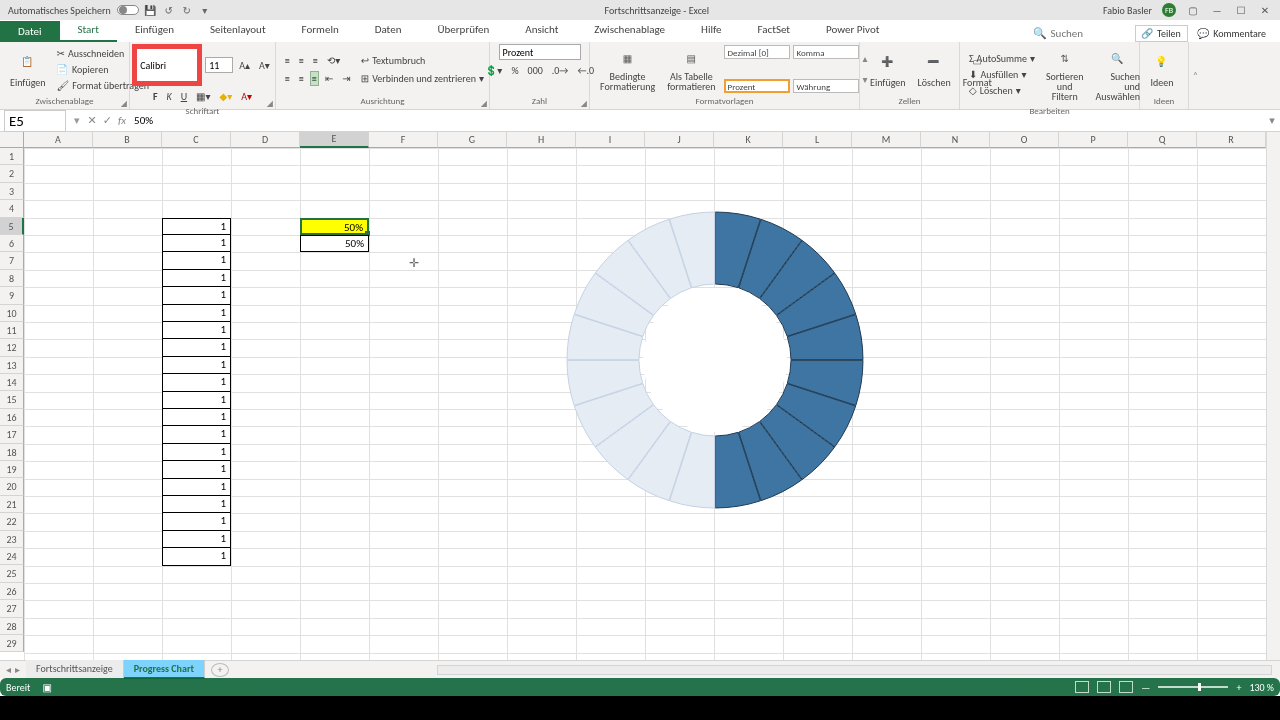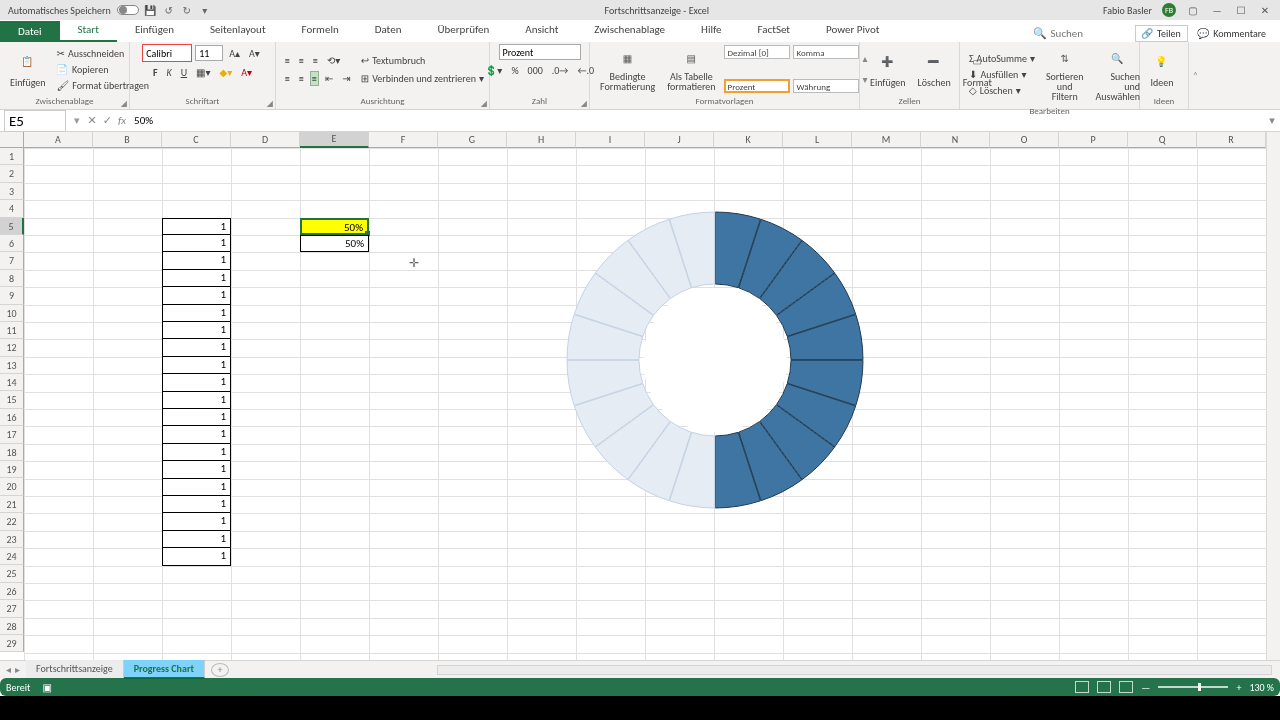--- a/index.html
+++ b/index.html
@@ -33,21 +33,21 @@
 .ribbon-group { border-right: 1px solid #d9d9d9; padding: 2px 6px; display: flex; flex-direction: column; position: relative; }
 .ribbon-group .body { flex: 1; display: flex; align-items: center; gap: 4px; }
 .ribbon-group .label { font-size: 9px; text-align: center; color: #666; padding: 1px 0; }
 .dlg-launch { position: absolute; right: 2px; bottom: 1px; font-size: 8px; color: #888; }
 .rb-col { display: flex; flex-direction: column; gap: 1px; }
 .rb-row { display: flex; align-items: center; gap: 3px; }
 .rb-btn { padding: 1px 3px; display: inline-flex; align-items: center; gap: 3px; white-space: nowrap; }
 .rb-big { display: flex; flex-direction: column; align-items: center; gap: 2px; padding: 2px 4px; }
 .rb-ic { width: 16px; height: 16px; display: inline-flex; align-items: center; justify-content: center; color: #555; }
 .rb-ic.lg { width: 24px; height: 24px; }
-.font-name { width: 50px; height: 16px; border: 1px solid #ef4444; font-size: 10px; padding: 8px 3px; background: #fff; }
+.font-name { width: 70px; height: 16px; border: 5px solid #ef4444; font-size: 10px; padding: 16px 3px; background: #fff; }
 .font-size { width: 28px; height: 16px; border: 1px solid #aaa; font-size: 10px; padding: 0 3px; background: #fff; }
 .numfmt { width: 82px; height: 16px; border: 1px solid #aaa; font-size: 10px; padding: 0 3px; background: #fff; }
 .style-chip { width: 66px; height: 14px; border: 1px solid #bbb; background: #fff; font-size: 9px; padding: 0 3px; display: flex; align-items: center; }
 .style-chip.sel { border: 1px solid #f0a030; box-shadow: inset 0 0 0 1px #f0a030; }
 .halign-active { background: #c8e0c8; border: 1px solid #8db58d; padding: 0 1px; }
 .collapse-caret { border-left: 1px solid #d9d9d9; width: 14px; display: flex; align-items: center; justify-content: center; color: #888; }
 
 
 .formulabar { height: 22px; border-bottom: 1px solid #d4d4d4; display: flex; align-items: center; font-size: 11px; background: #fff; }
 .name-box { width: 62px; border: 1px solid #ccc; margin: 0 4px; padding: 1px 4px; font-size: 15px; background: #fff; }

